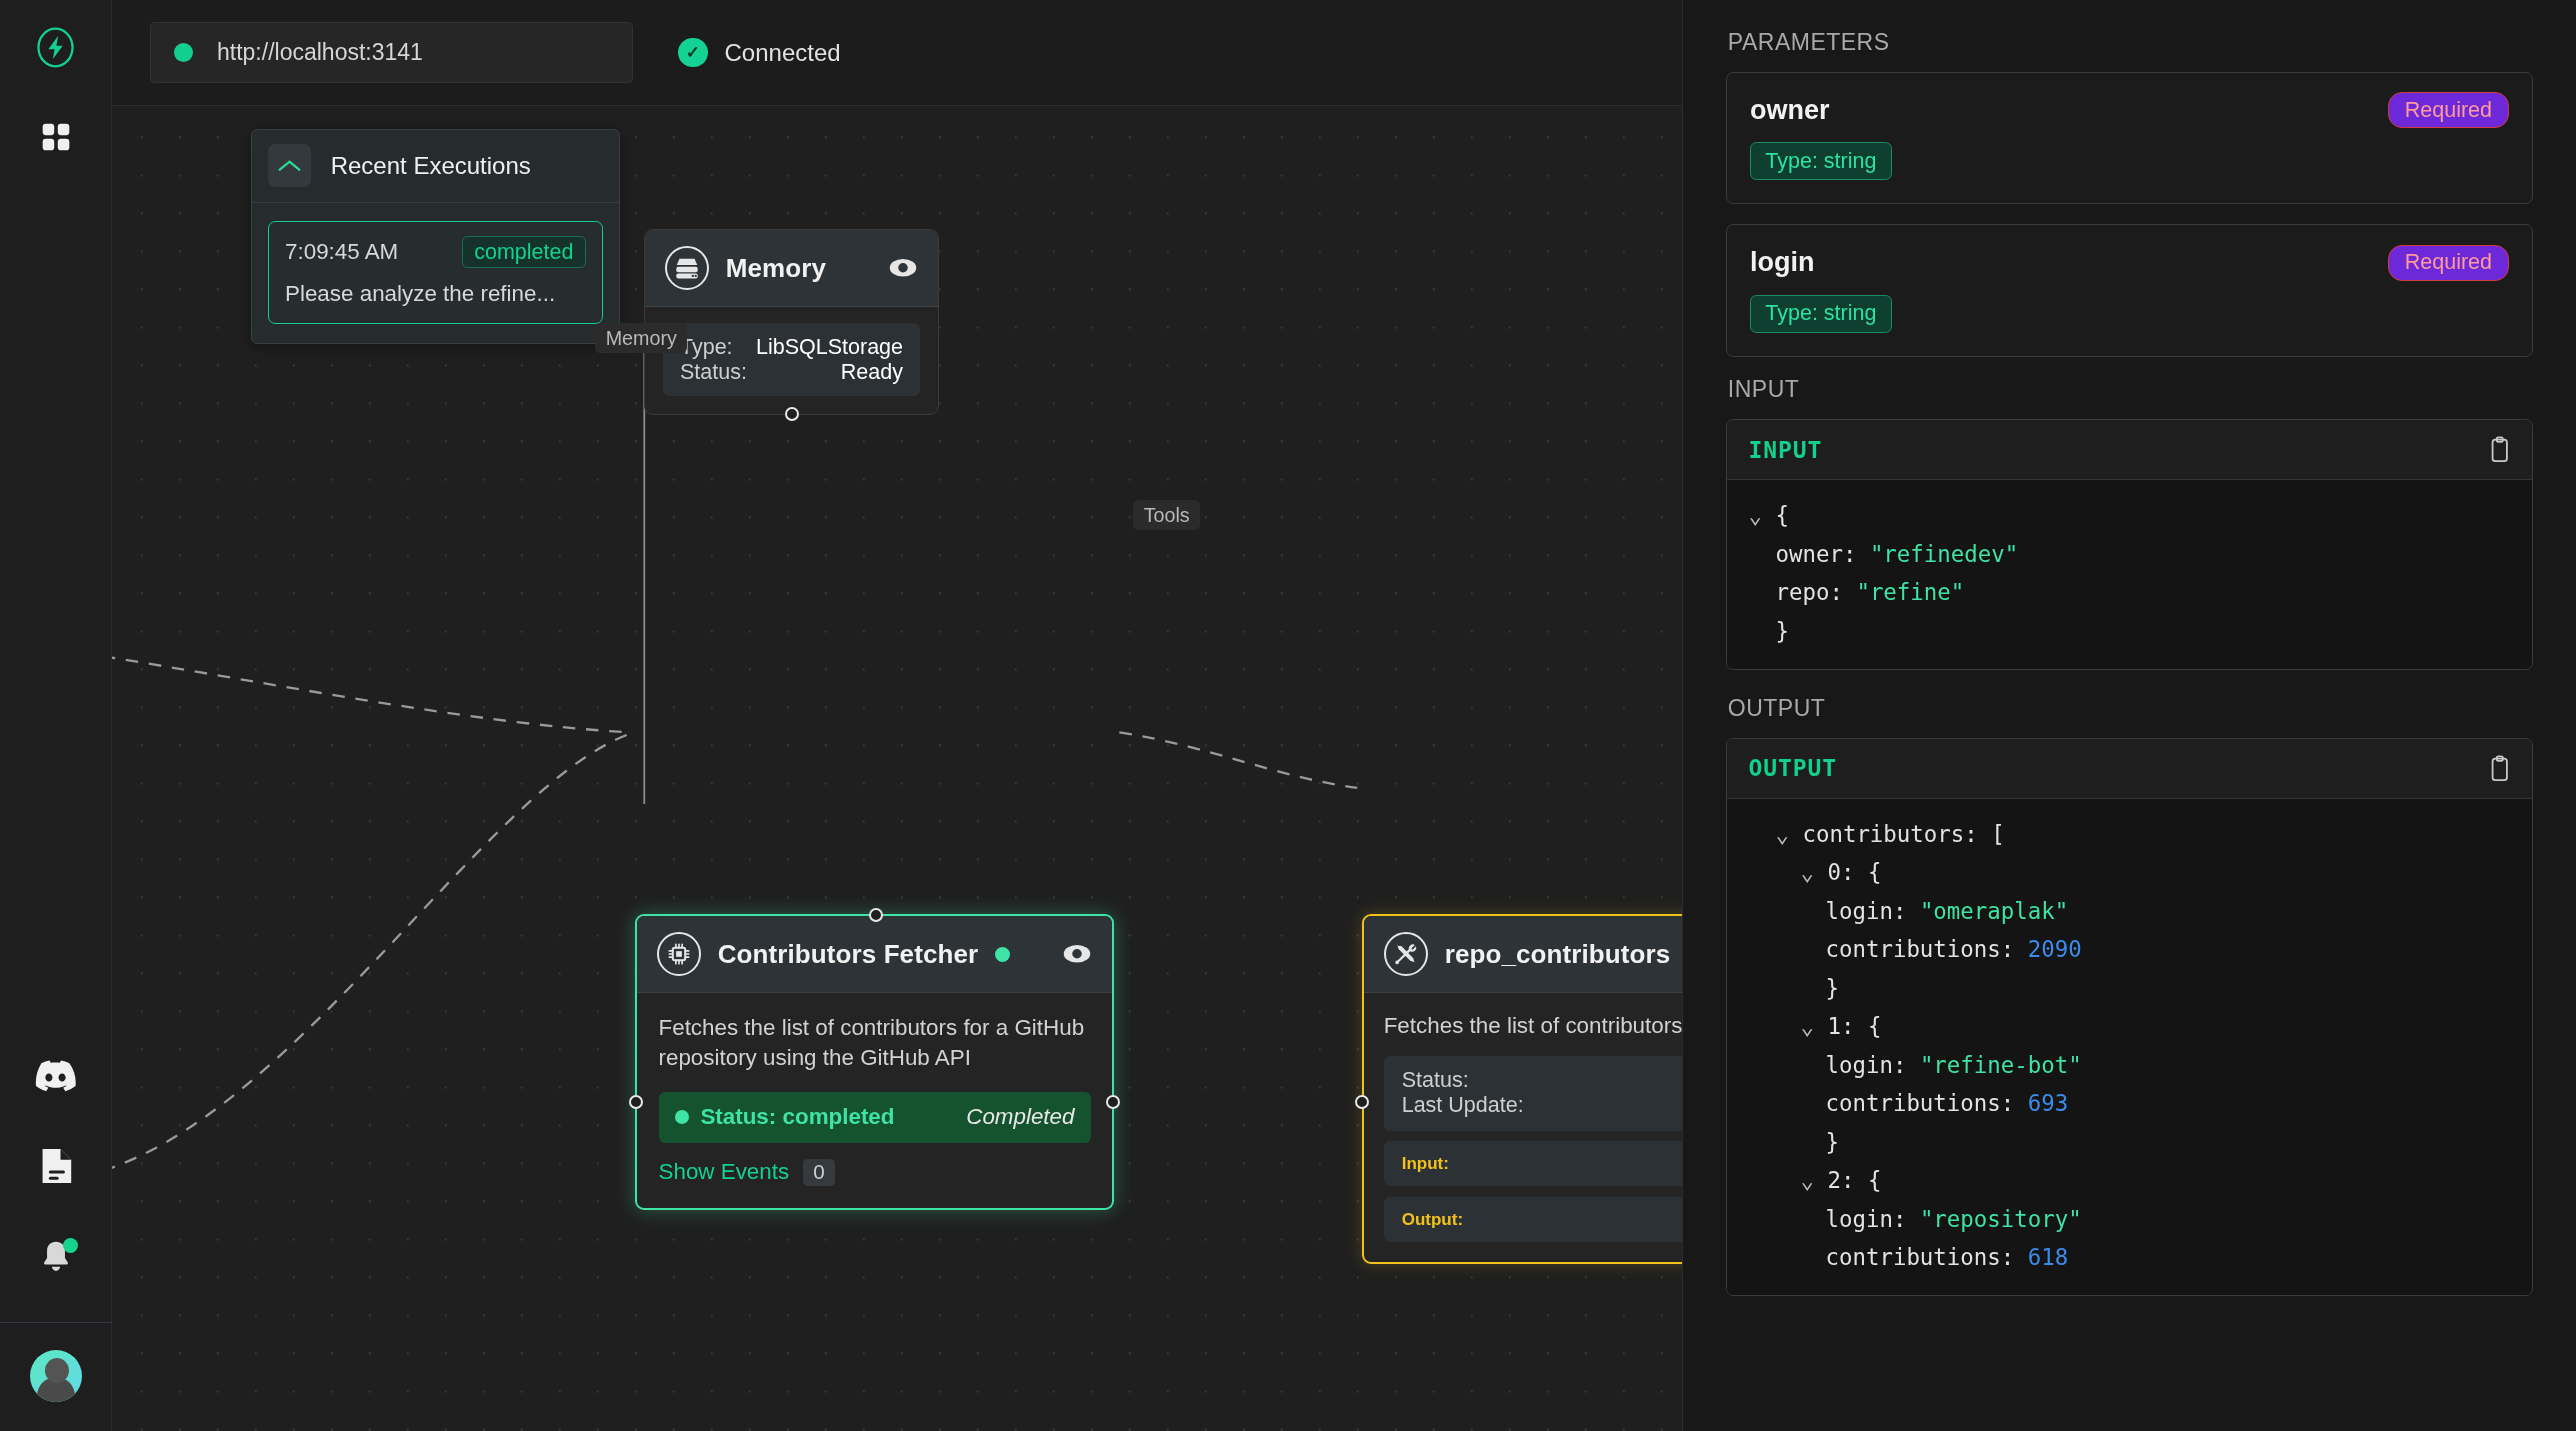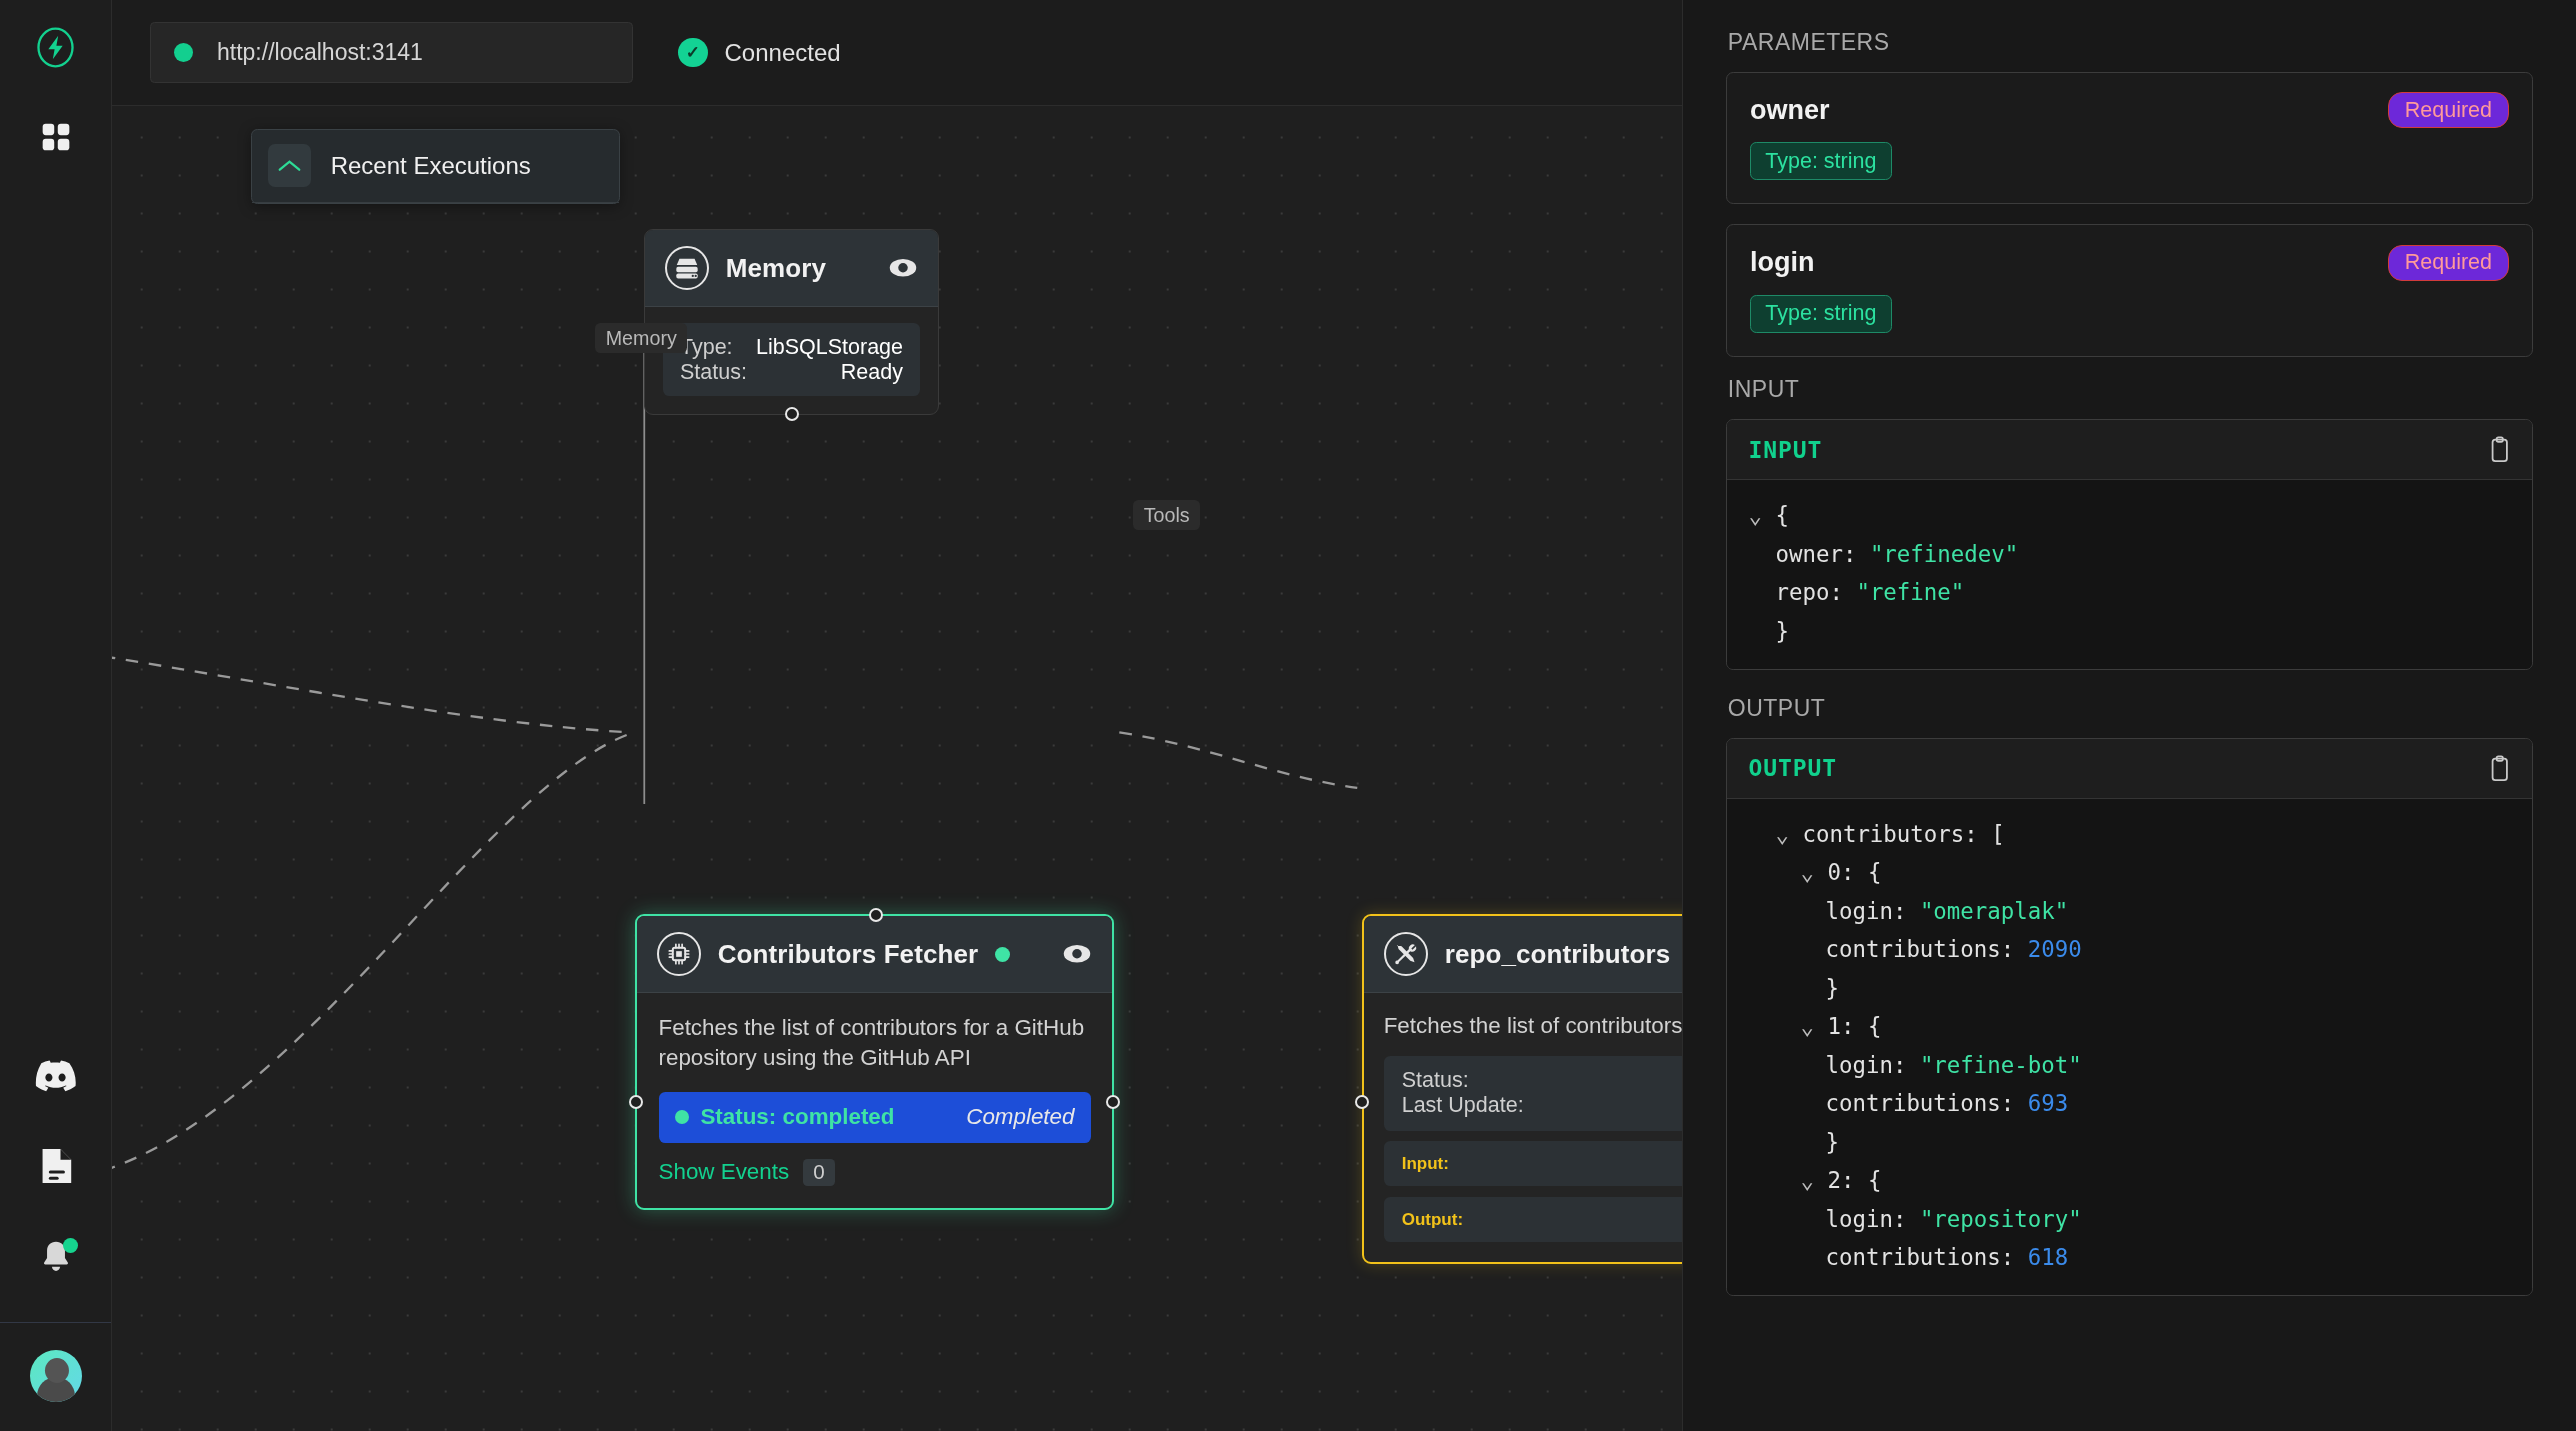--- a/index.html
+++ b/index.html
@@ -140,21 +140,21 @@
   #node-memory .node-body { padding: 16px 18px 18px 18px; }
 
   
   #node-fetcher {
     left: 523px; top: 808px; width: 479px;
     border: 2.1px solid #3fe3a5;
     box-shadow: 0 0 19.7px rgba(63,227,165,.33);
   }
   .desc { color: #d2d2d2; font-size: 22.4px; line-height: 1.36; }
   .status-box {
-    margin-top: 18px; background: #1d4ed8; border-radius: 6.3px;
+    margin-top: 18px; background: #14532d; border-radius: 6.3px;
     padding: 12.5px 16px; display: flex; align-items: center; justify-content: space-between;
   }
   .status-left { display: flex; align-items: center; gap: 11.6px; }
   .status-led { width: 14.3px; height: 14.3px; border-radius: 50%; background: #3fe3a5; }
   .status-txt { color: #3fe3a5; font-size: 22.4px; font-weight: bold; }
   .status-right { color: #e8e8e8; font-size: 22.4px; font-style: italic; }
   .show-events { margin-top: 16px; display: flex; align-items: center; gap: 13.4px; }
   .show-events-link { color: #13d18f; font-size: 22.4px; }
   .show-events-count {
     color: #cfcfcf; font-size: 20.6px; background: #343a3e;
@@ -321,20 +321,29 @@
       <div class="edge-label" style="left:1021px; top:394px;">Tools</div>
 
       <div class="exec-panel">
         <div class="exec-head">
           <span class="exec-chev">
             <svg width="23" height="14.3" viewBox="0 0 26 16">
               <path d="M2 12 L13 3 L24 12" stroke="#2ddb96" stroke-width="2.6" fill="none" stroke-linecap="round"></path>
             </svg>
           </span>
           <span class="exec-title">Recent Executions</span>
+        </div>
+        <div class="exec-body">
+          <div class="exec-card">
+            <div class="exec-row1">
+              <span class="exec-time">7:09:45 AM</span>
+              <span class="exec-status">completed</span>
+            </div>
+            <div class="exec-msg">Please analyze the refine...</div>
+          </div>
         </div>
       </div>
 
       <div class="node" id="node-memory">
         <div class="node-head">
           <span class="node-icon">
             <svg width="24" height="22.4" viewBox="0 0 27 25">
               <path d="M5 2h17l3 7H2z" fill="#e6e6e6"></path>
               <rect x="1.5" y="11" width="24" height="6" rx="2" fill="#e6e6e6"></rect>
               <rect x="1.5" y="18.5" width="24" height="5.5" rx="2" fill="#e6e6e6"></rect>

